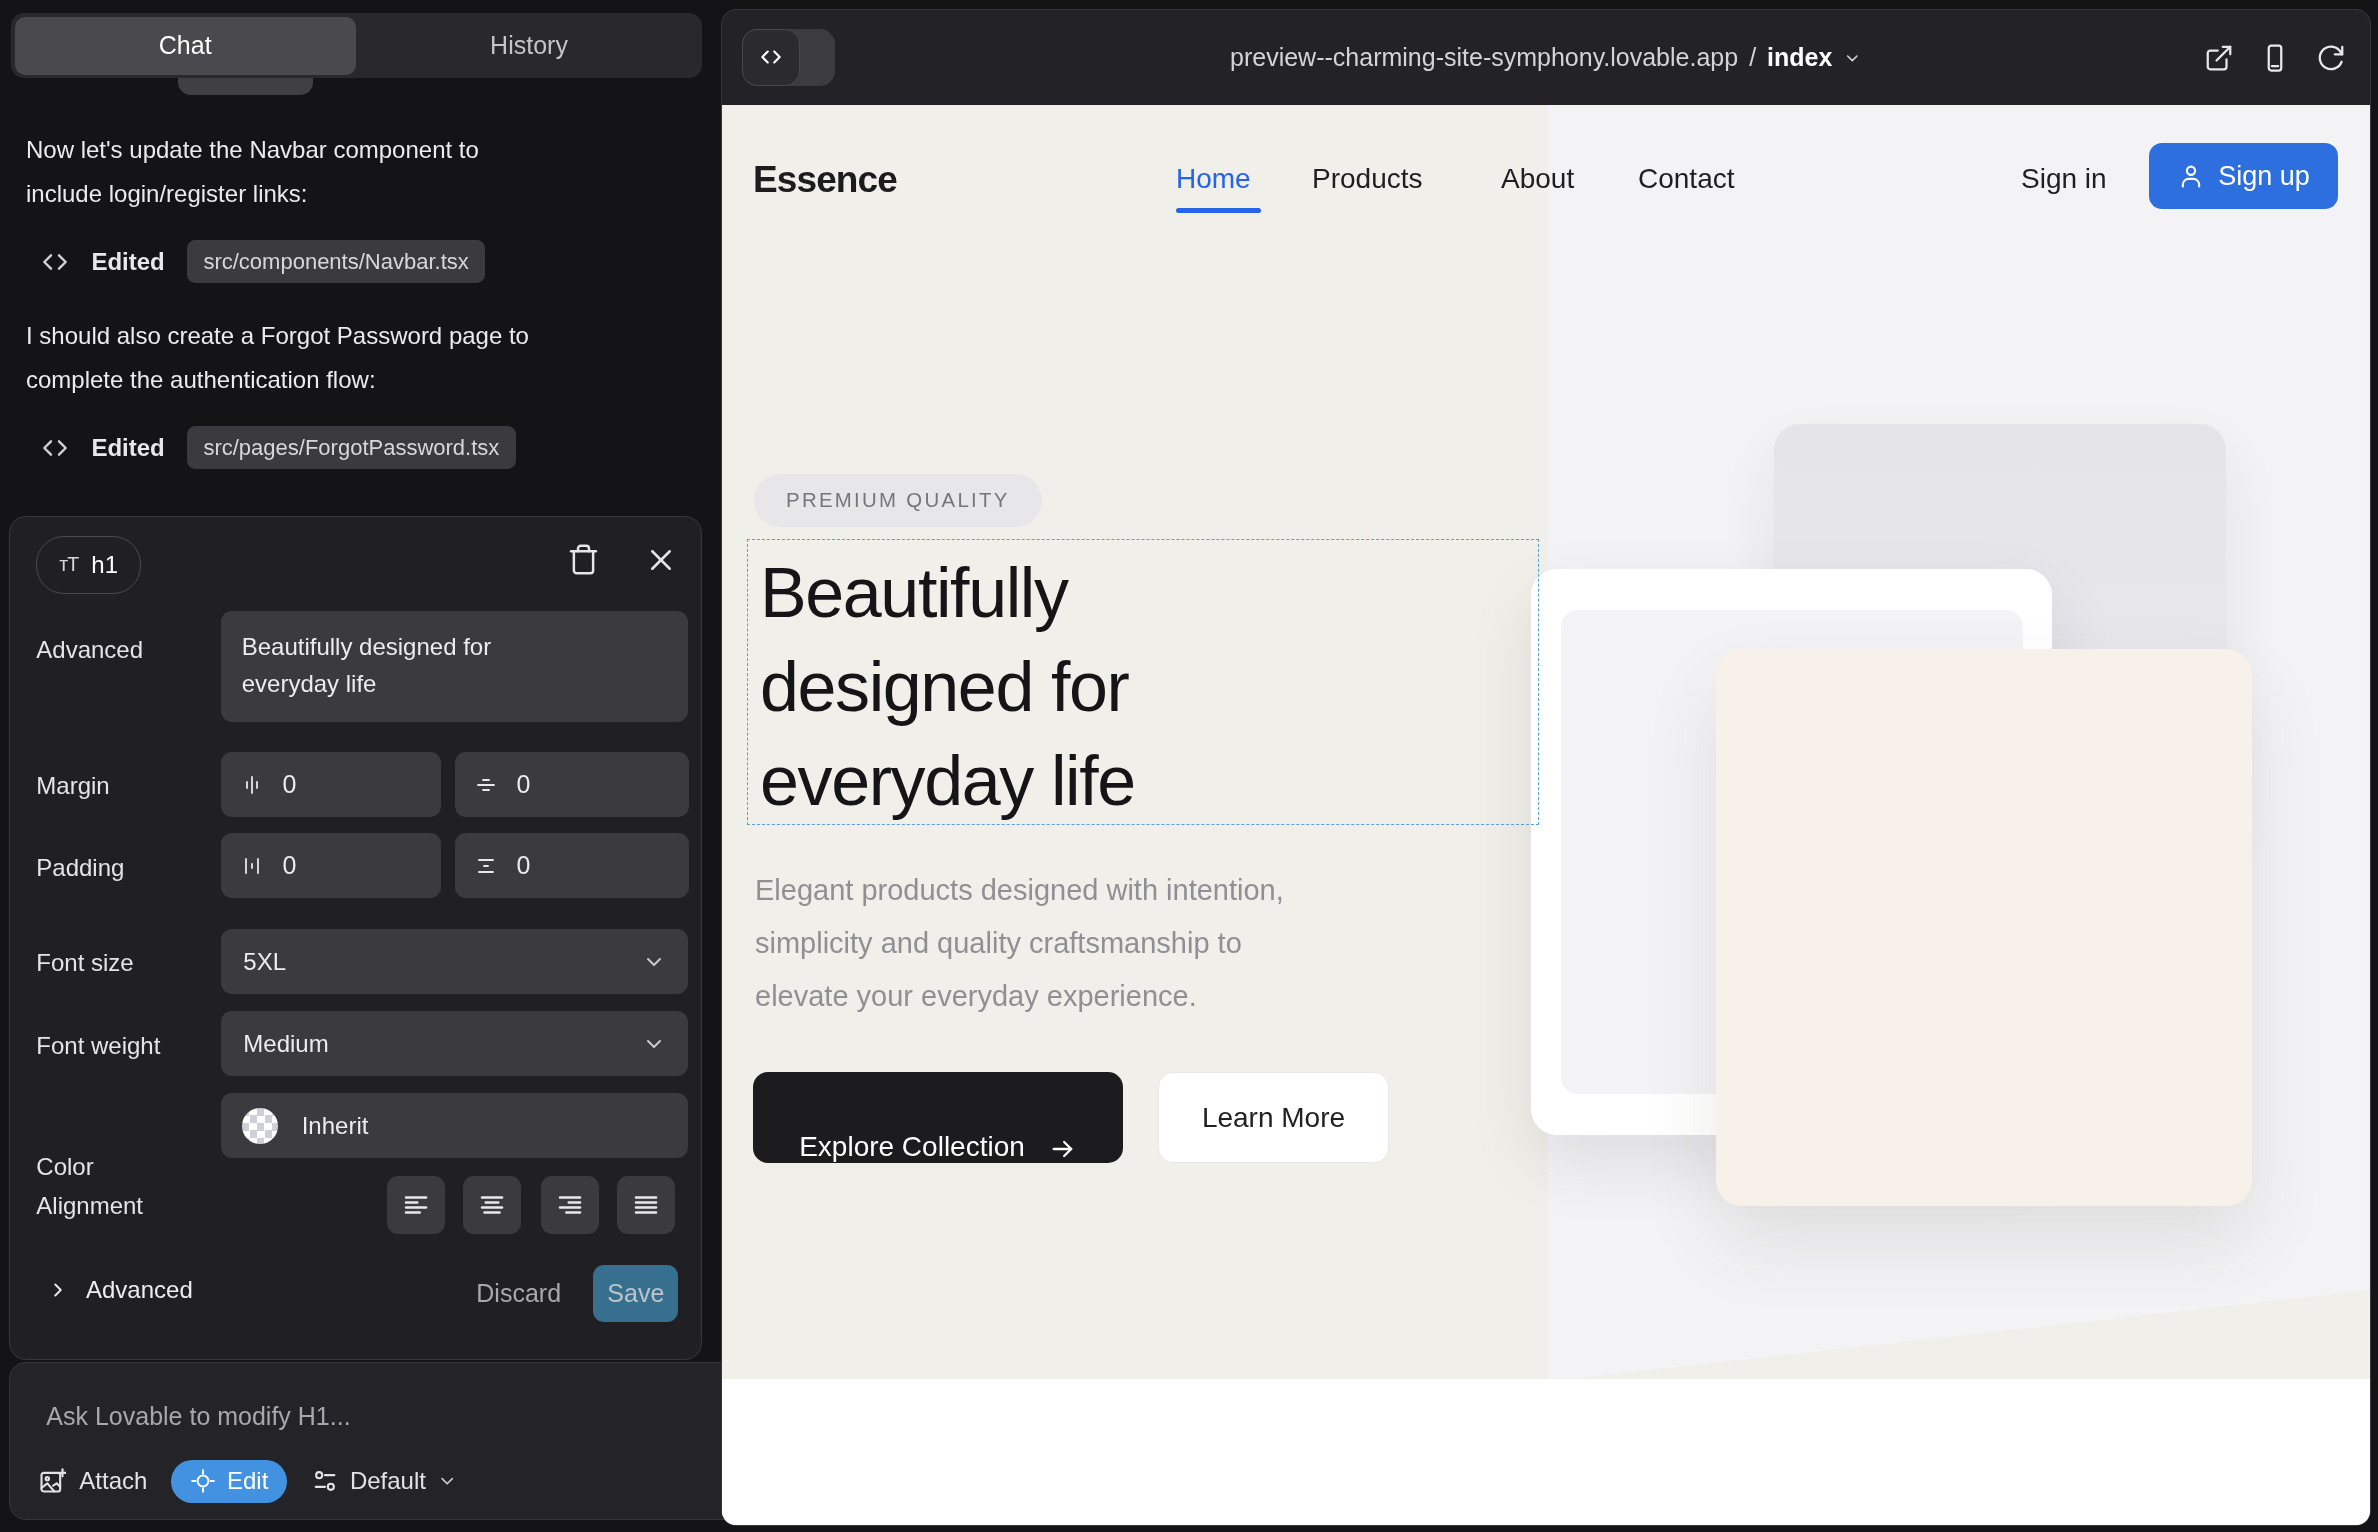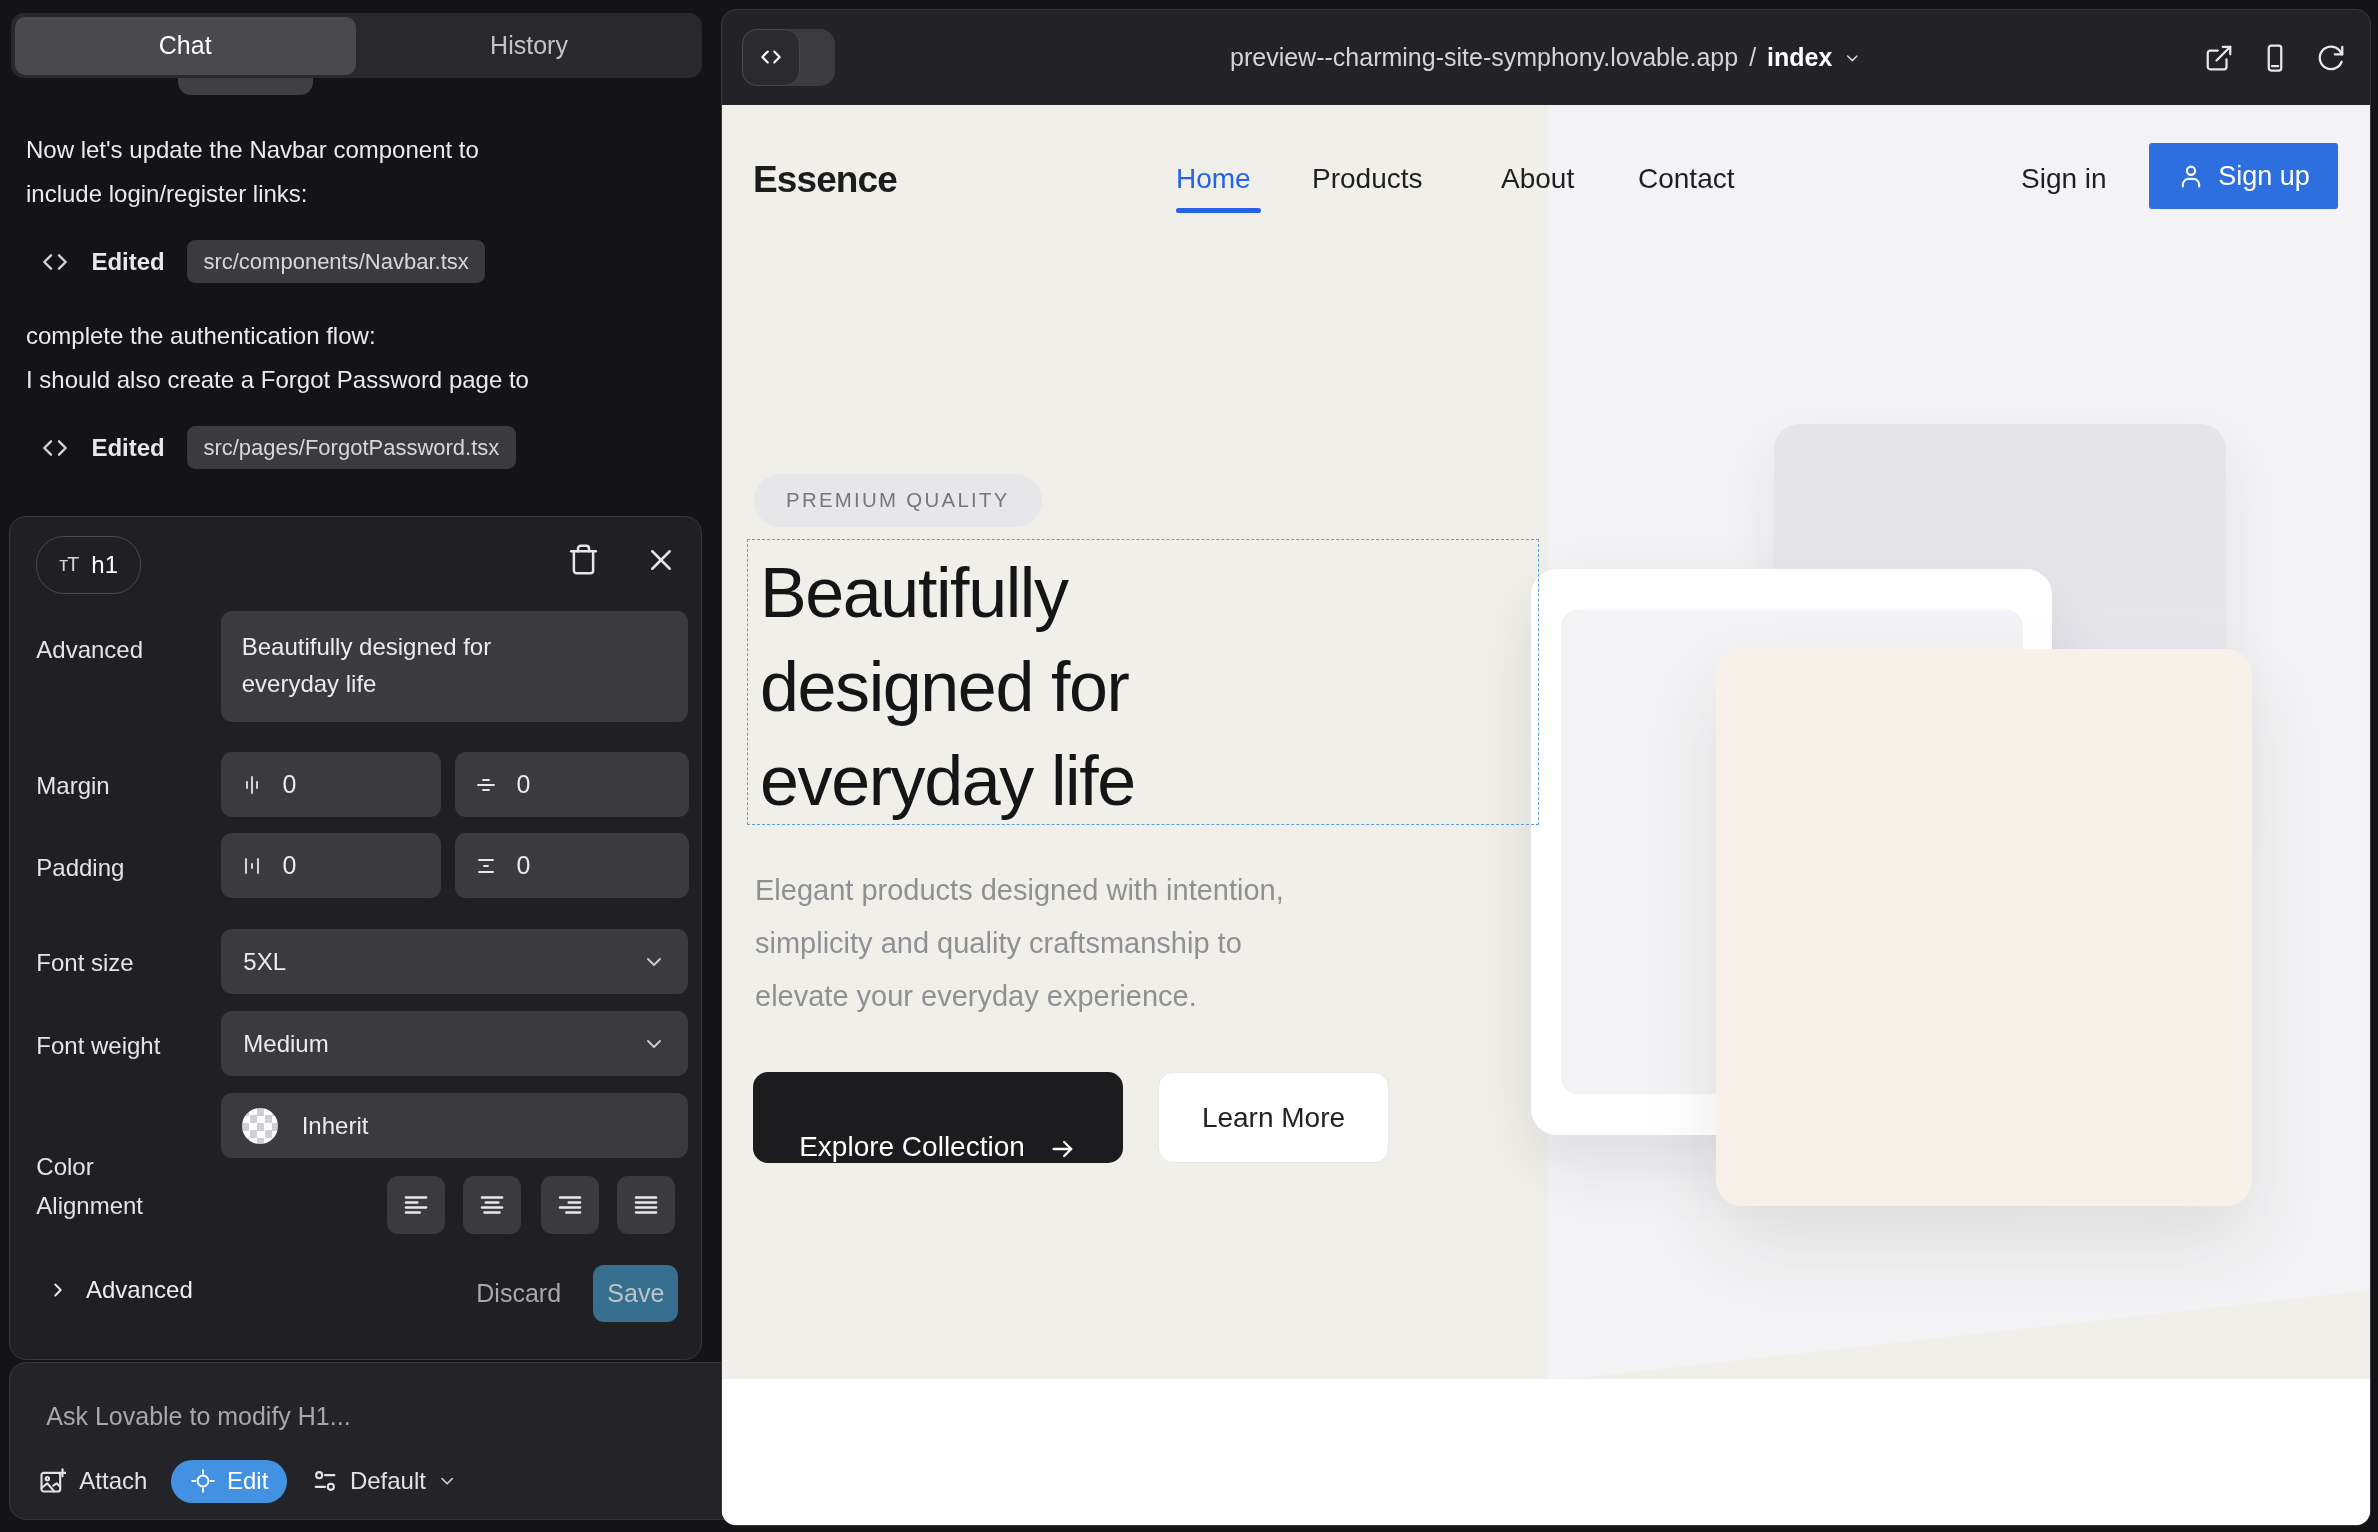--- a/index.html
+++ b/index.html
@@ -74,21 +74,21 @@
   .rightcol{left:826px;top:0;width:823px;height:1274px;background:#f3f3f5;}
   .wedge{left:844px;top:1185px;width:804px;height:89px;background:#f1efe9;
     clip-path:polygon(0% 100%,100% 0%,100% 100%);}
   .whitestrip{left:0;top:1274px;width:1648px;height:147px;background:#ffffff;}
 
   .brand{left:31px;top:54px;font-size:37px;font-weight:700;color:#1c1c1e;letter-spacing:-0.9px;}
   .navlink{top:58px;font-size:28px;color:#1f1f22;}
   .navlink.active{color:#2563eb;}
   .nav-underline{left:454px;top:103px;width:85px;height:4.6px;border-radius:2.8px;background:#2563eb;}
   .signin{left:1299px;top:58px;font-size:28px;color:#1f1f22;}
-  .signup{left:1427px;top:38px;width:189px;height:66px;background:#2e6fe0;border-radius:3px;
+  .signup{left:1427px;top:38px;width:189px;height:66px;background:#2e6fe0;border-radius:13px;
     color:#ffffff;font-size:27px;display:flex;align-items:center;justify-content:center;gap:13px;}
 
   .badge{left:32px;top:369px;height:53px;background:#e7e6e8;border-radius:27px;display:inline-flex;
     align-items:center;padding:0 32px;font-size:20.4px;letter-spacing:2.3px;color:#76767c;}
   .selection{left:25px;top:434px;width:792px;height:286px;border:1.9px dashed #57a0e0;box-sizing:border-box;z-index:6;}
   .hero-h1{left:38px;top:441px;font-size:70px;line-height:94px;font-weight:500;color:#151517;
     letter-spacing:-1.4px;z-index:5;}
   .hero-p{left:33px;top:759px;font-size:29px;line-height:53px;color:#8f8f94;}
   .cta1{left:31px;top:967px;width:370px;height:91px;background:#1c1c1e;border-radius:15px;color:#ffffff;
     display:flex;align-items:flex-end;justify-content:center;gap:24px;font-size:28px;z-index:4;}
@@ -127,22 +127,22 @@
         <svg width="32" height="32" viewBox="0 0 24 24" fill="none" stroke="currentColor" stroke-width="1.8" stroke-linecap="round" stroke-linejoin="round">
             <polyline points="9 7 4 12 9 17"></polyline>
             <polyline points="15 7 20 12 15 17"></polyline>
           </svg>
       </span>
       <span class="edit-label">Edited</span>
       <span class="file-chip">src/components/Navbar.tsx</span>
     </div>
 
     <div class="abs msg" style="top:314px;width:668px;">
+      <div>I should also create a Forgot Password page to</div>
       <div>complete the authentication flow:</div>
-      <div>I should also create a Forgot Password page to</div>
     </div>
     <div class="abs edit-row" style="left:39px;top:425px;">
       <span class="ico code-ic">
         <svg width="32" height="32" viewBox="0 0 24 24" fill="none" stroke="currentColor" stroke-width="1.8" stroke-linecap="round" stroke-linejoin="round">
             <polyline points="9 7 4 12 9 17"></polyline>
             <polyline points="15 7 20 12 15 17"></polyline>
           </svg>
       </span>
       <span class="edit-label">Edited</span>
       <span class="file-chip">src/pages/ForgotPassword.tsx</span>

